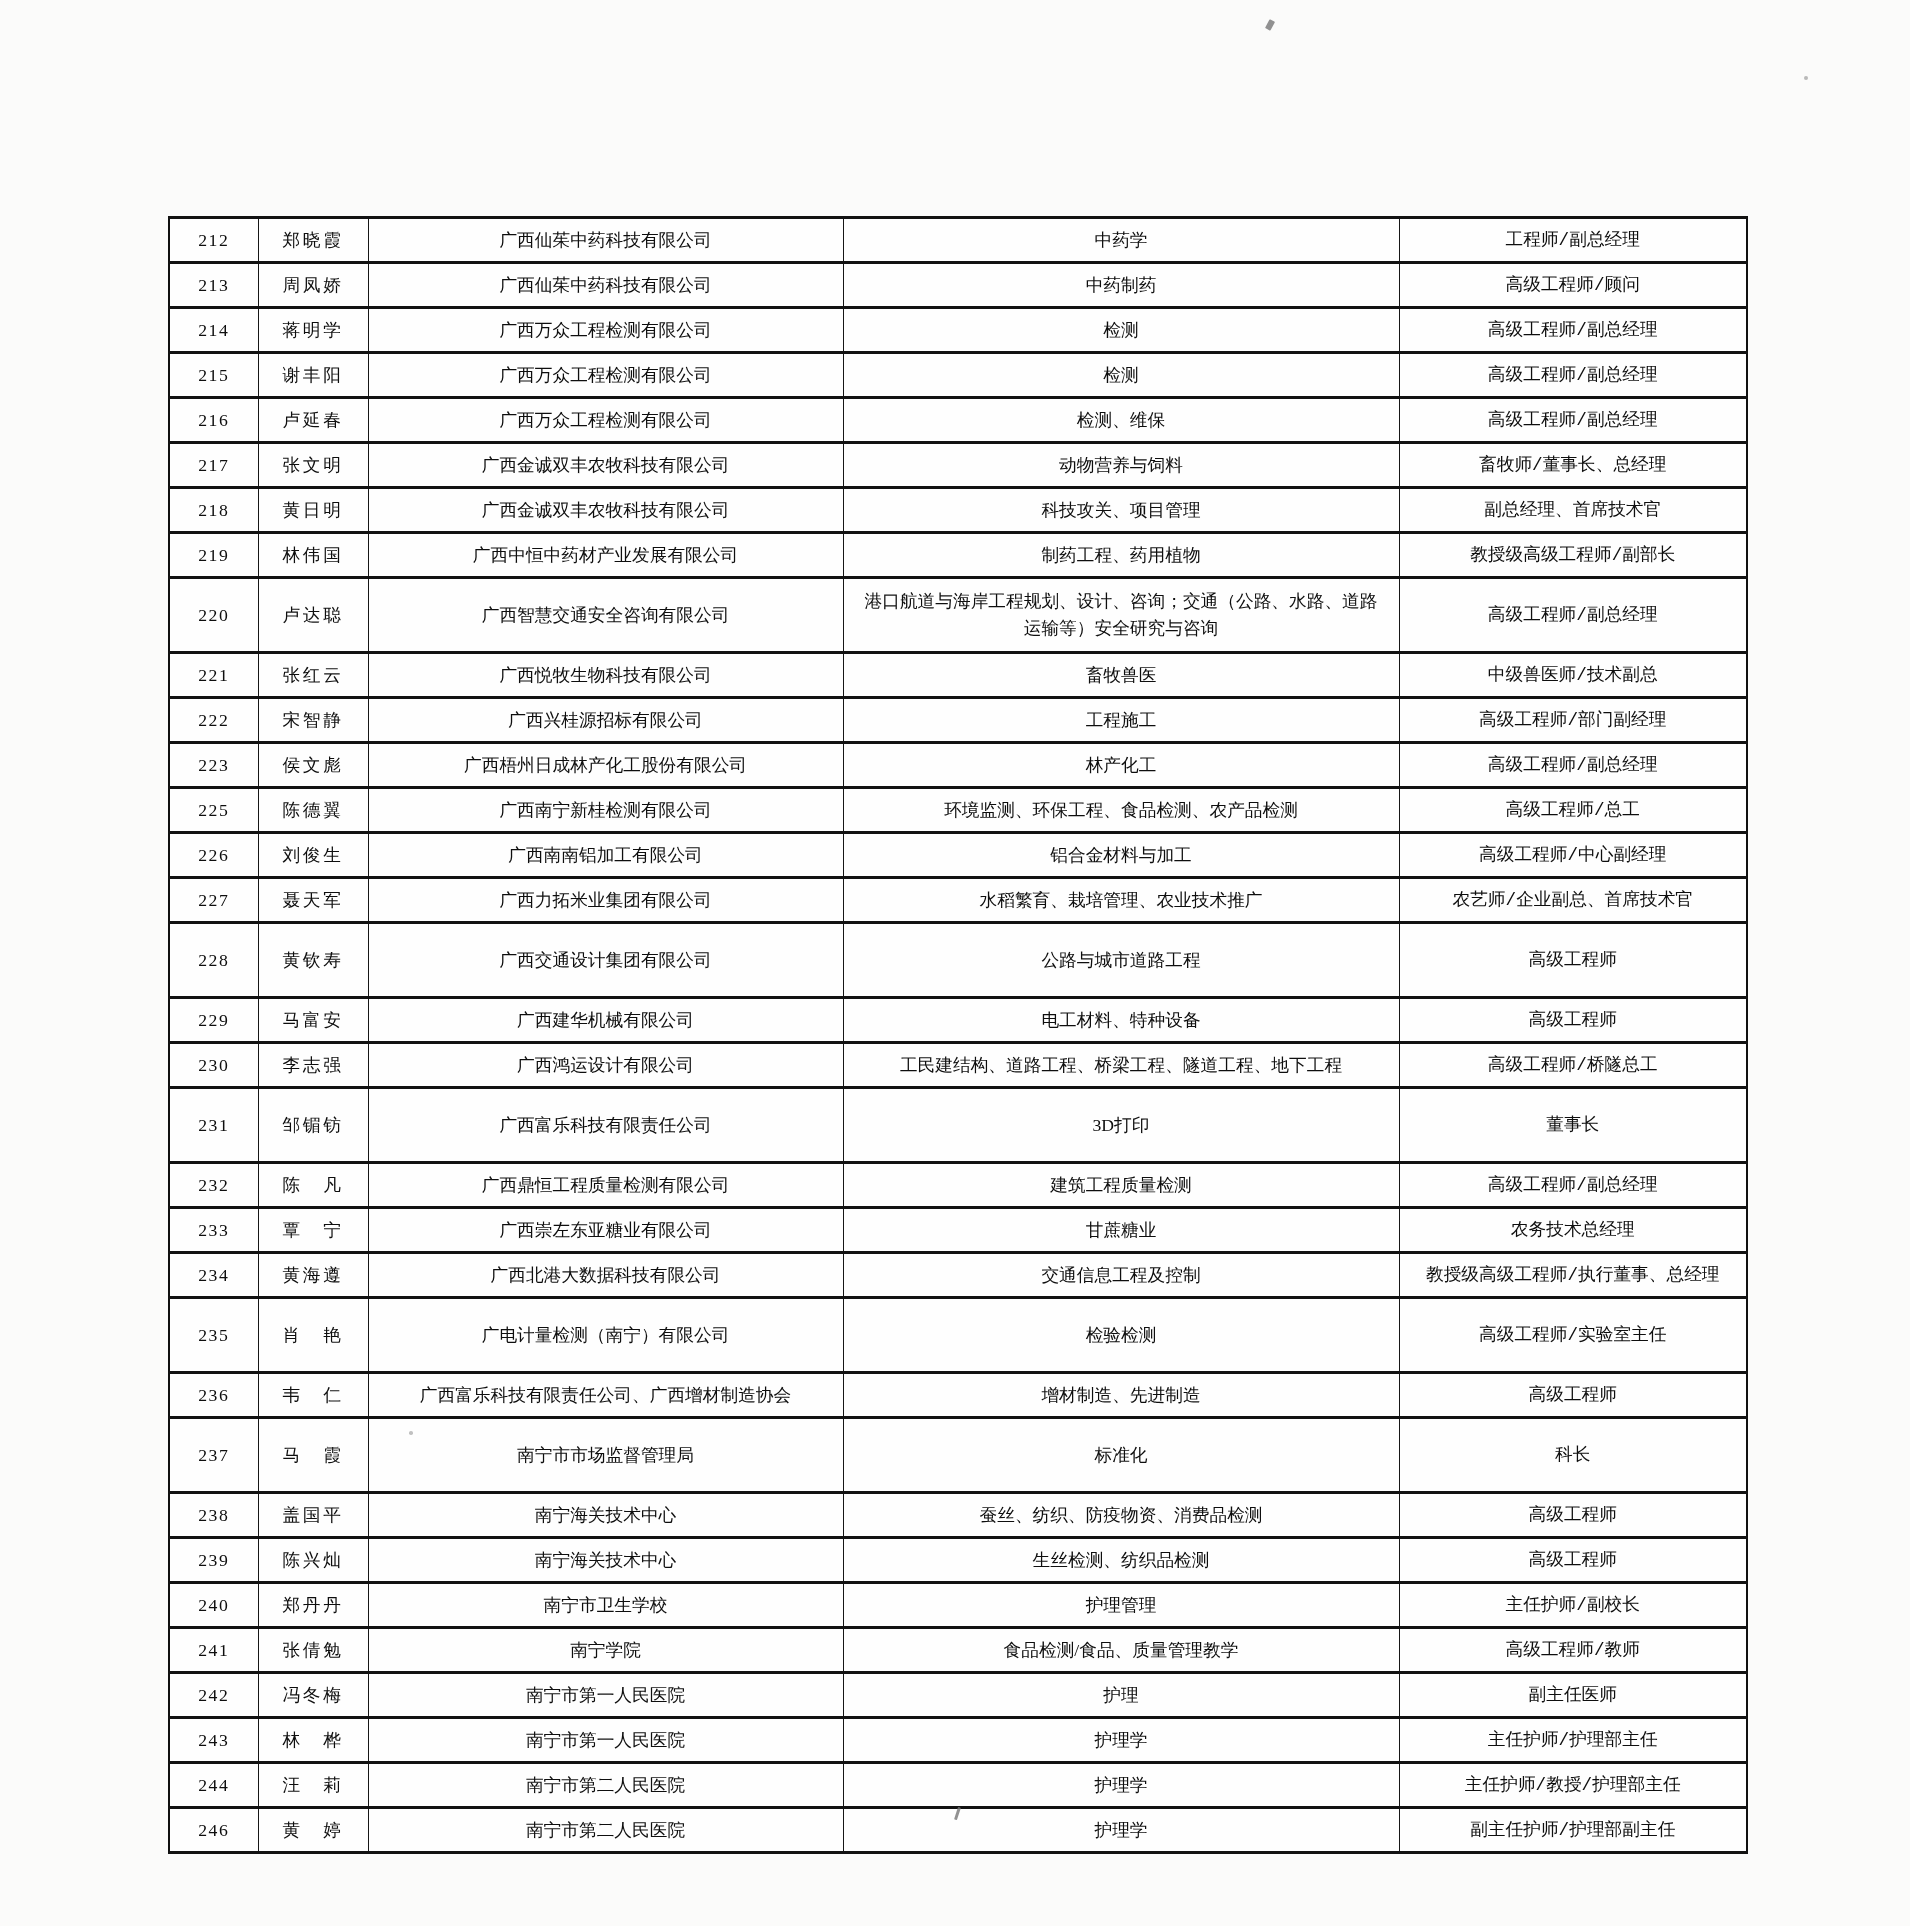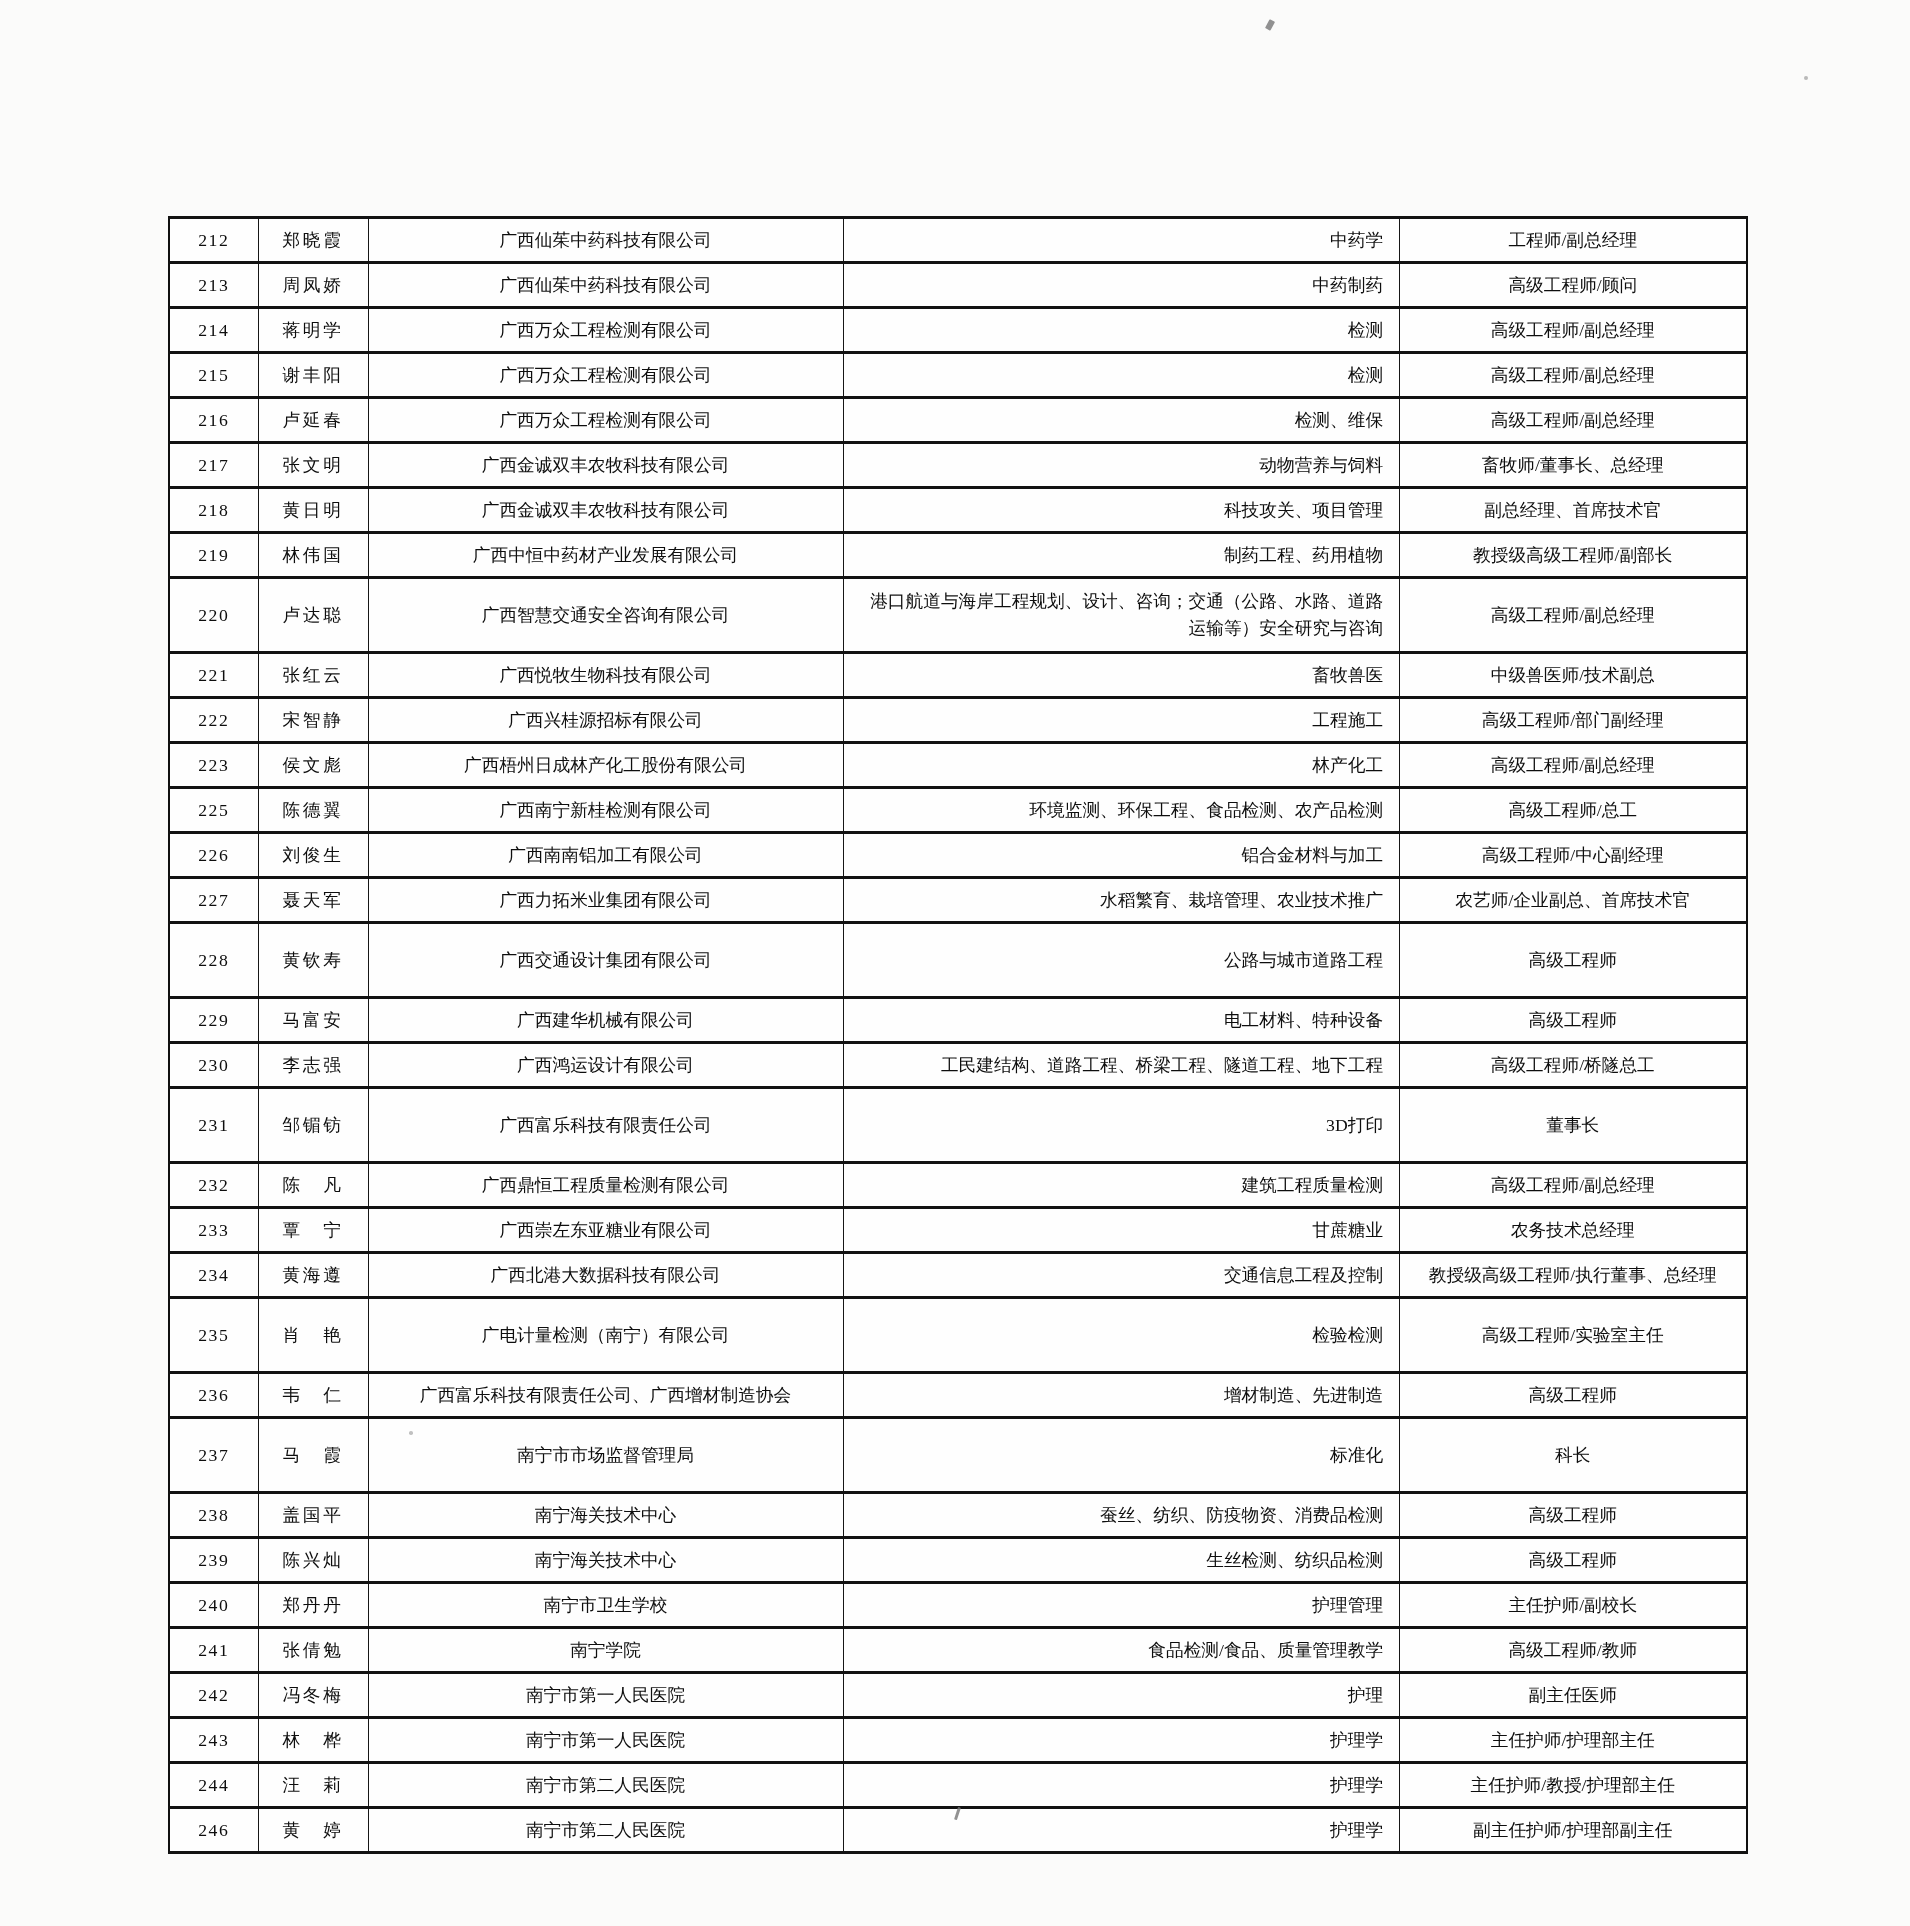--- a/index.html
+++ b/index.html
@@ -27,22 +27,22 @@
     vertical-align: middle;
     font-size: 17.7px;
     line-height: 1.5;
     padding: 3.1px 10px;
     word-break: break-all;
   }
   .doc-table { border: 2.7px solid #101010; }
   .doc-table td.col-no    { letter-spacing: 1.5px; }
   .doc-table td.col-name  { letter-spacing: 2.7px; padding: 3.1px 3.9px; }
   .doc-table td.col-org   { padding: 3.1px 13px; margin-left: 16px; }
-  .doc-table td.col-field { padding: 3.1px 15.4px; text-align: right; }
-  .doc-table td.col-title { padding: 3.1px 11.6px; }
+  .doc-table td.col-field { padding: 3.1px 15.4px; }
+  .doc-table td.col-title { padding: 3.1px 11.6px; font-family: Liberation Mono, monospace; }
 
   .doc-table tbody tr { height: 45px; padding-left: 40px; }
   
   .doc-table tbody tr:nth-child(9),
   .doc-table tbody tr:nth-child(16),
   .doc-table tbody tr:nth-child(19),
   .doc-table tbody tr:nth-child(23),
   .doc-table tbody tr:nth-child(25) { height: 75px; }
 
   

